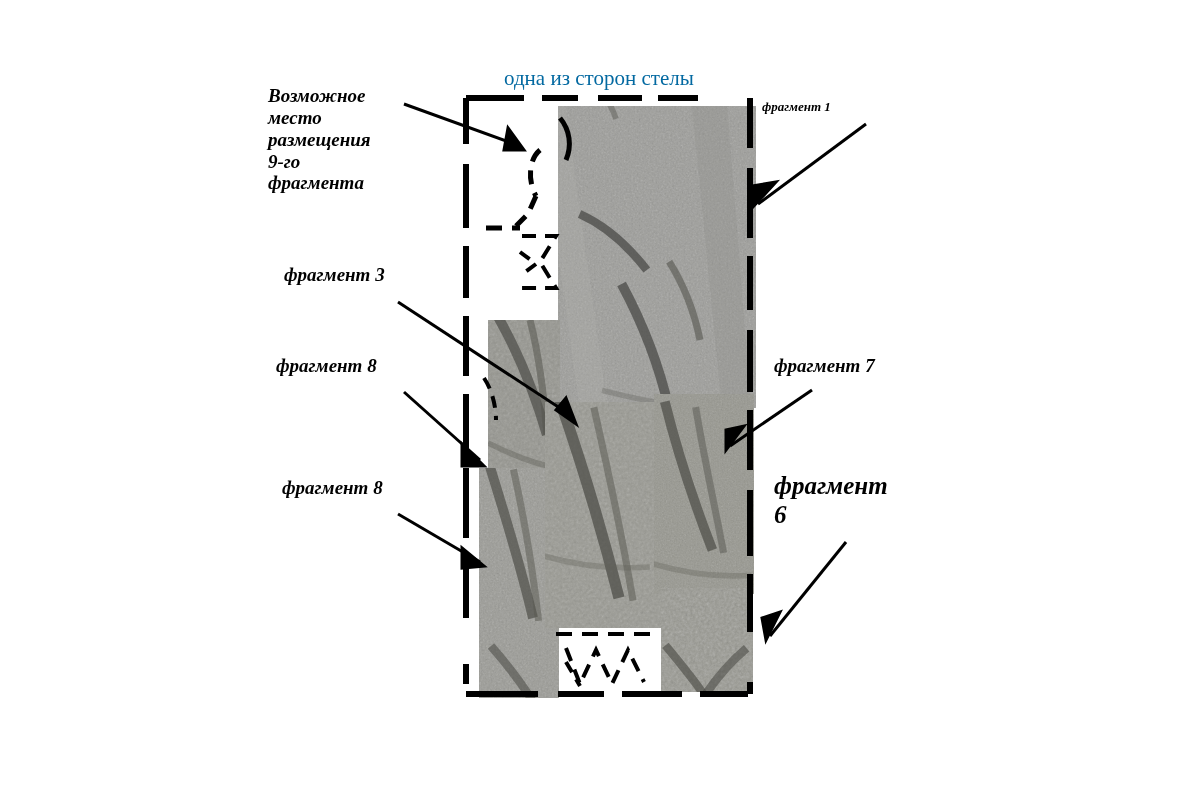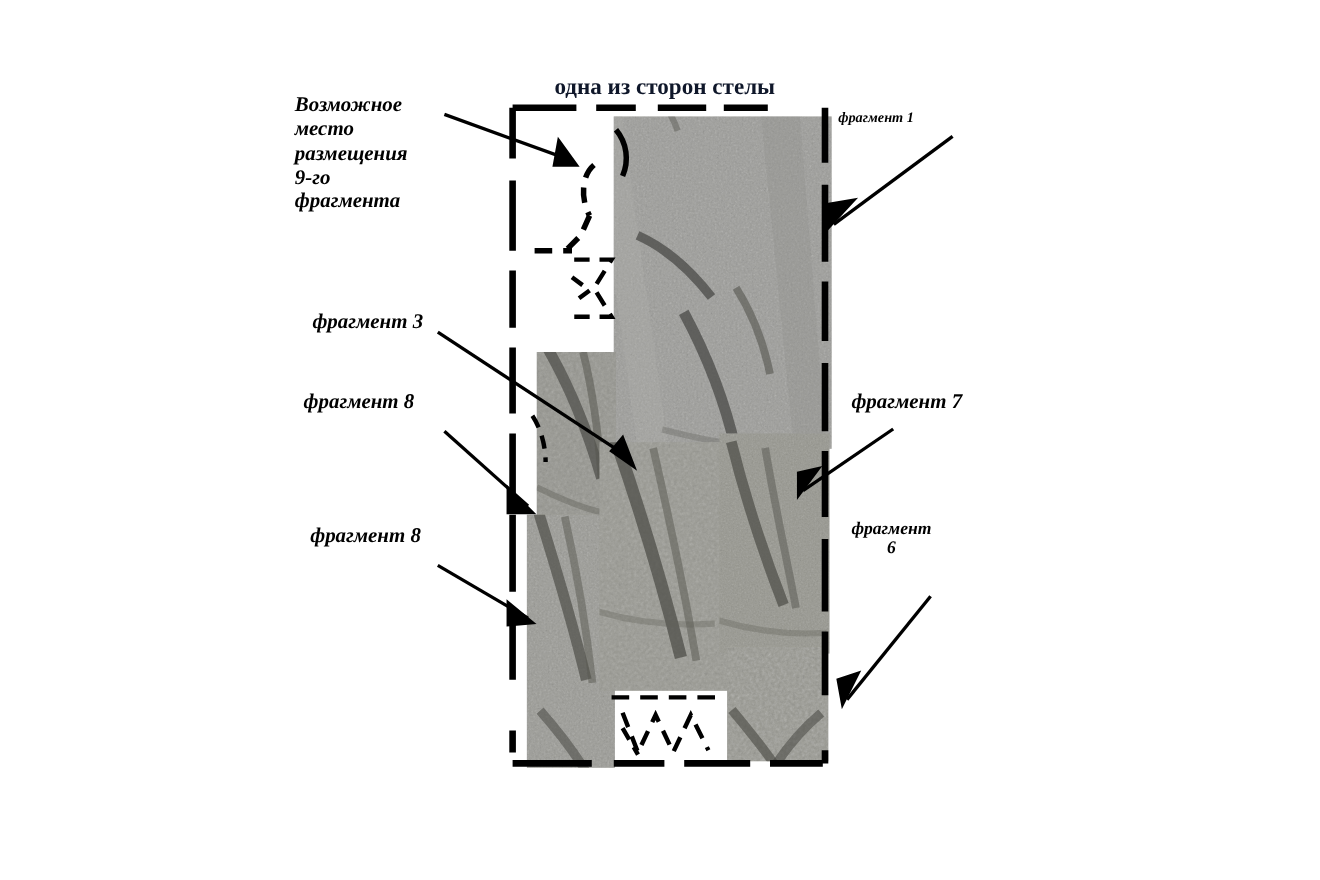--- a/index.html
+++ b/index.html
@@ -20,22 +20,22 @@
     font-family: "Liberation Serif", serif;
     font-weight: bold;
     font-style: italic;
     color: #000000;
     white-space: pre-line;
     line-height: 1.15;
   }
   .title {
     position: absolute;
     font-family: "Liberation Serif", serif;
-    font-weight: bold;
-    color: #0f172a;
+    font-weight: normal;
+    color: #0369a1;
     white-space: nowrap;
   }
   svg.layer {
     position: absolute;
     left: 0;
     top: 0;
     width: 1200px;
     height: 800px;
     pointer-events: none;
   }
@@ -232,24 +232,24 @@
   <div class="title" style="left:504px; top:66px; font-size:21px;">одна из сторон стелы</div>
 
   <div class="lbl" style="left:268px; top:85px; font-size:19px; width:170px;">Возможное
 место
 размещения
 9-го
 фрагмента</div>
 
   <div class="lbl" style="left:762px; top:100px; font-size:13px;">фрагмент 1</div>
 
-  <div class="lbl" style="left:284px; top:264px; font-size:19px;margin-top:18px;">фрагмент  3</div>
+  <div class="lbl" style="left:284px; top:264px; font-size:19px;">фрагмент  3</div>
 
   <div class="lbl" style="left:276px; top:355px; font-size:19px;">фрагмент  8</div>
 
   <div class="lbl" style="left:774px; top:355px; font-size:19px;">фрагмент  7</div>
 
   <div class="lbl" style="left:282px; top:477px; font-size:19px;">фрагмент 8</div>
 
-  <div class="lbl" style="left:774px; top:472px; font-size:16px;text-align:center;">фрагмент
+  <div class="lbl" style="left:774px; top:472px; font-size:25px;">фрагмент
       6</div>
 
 </div>
 
 </body></html>

